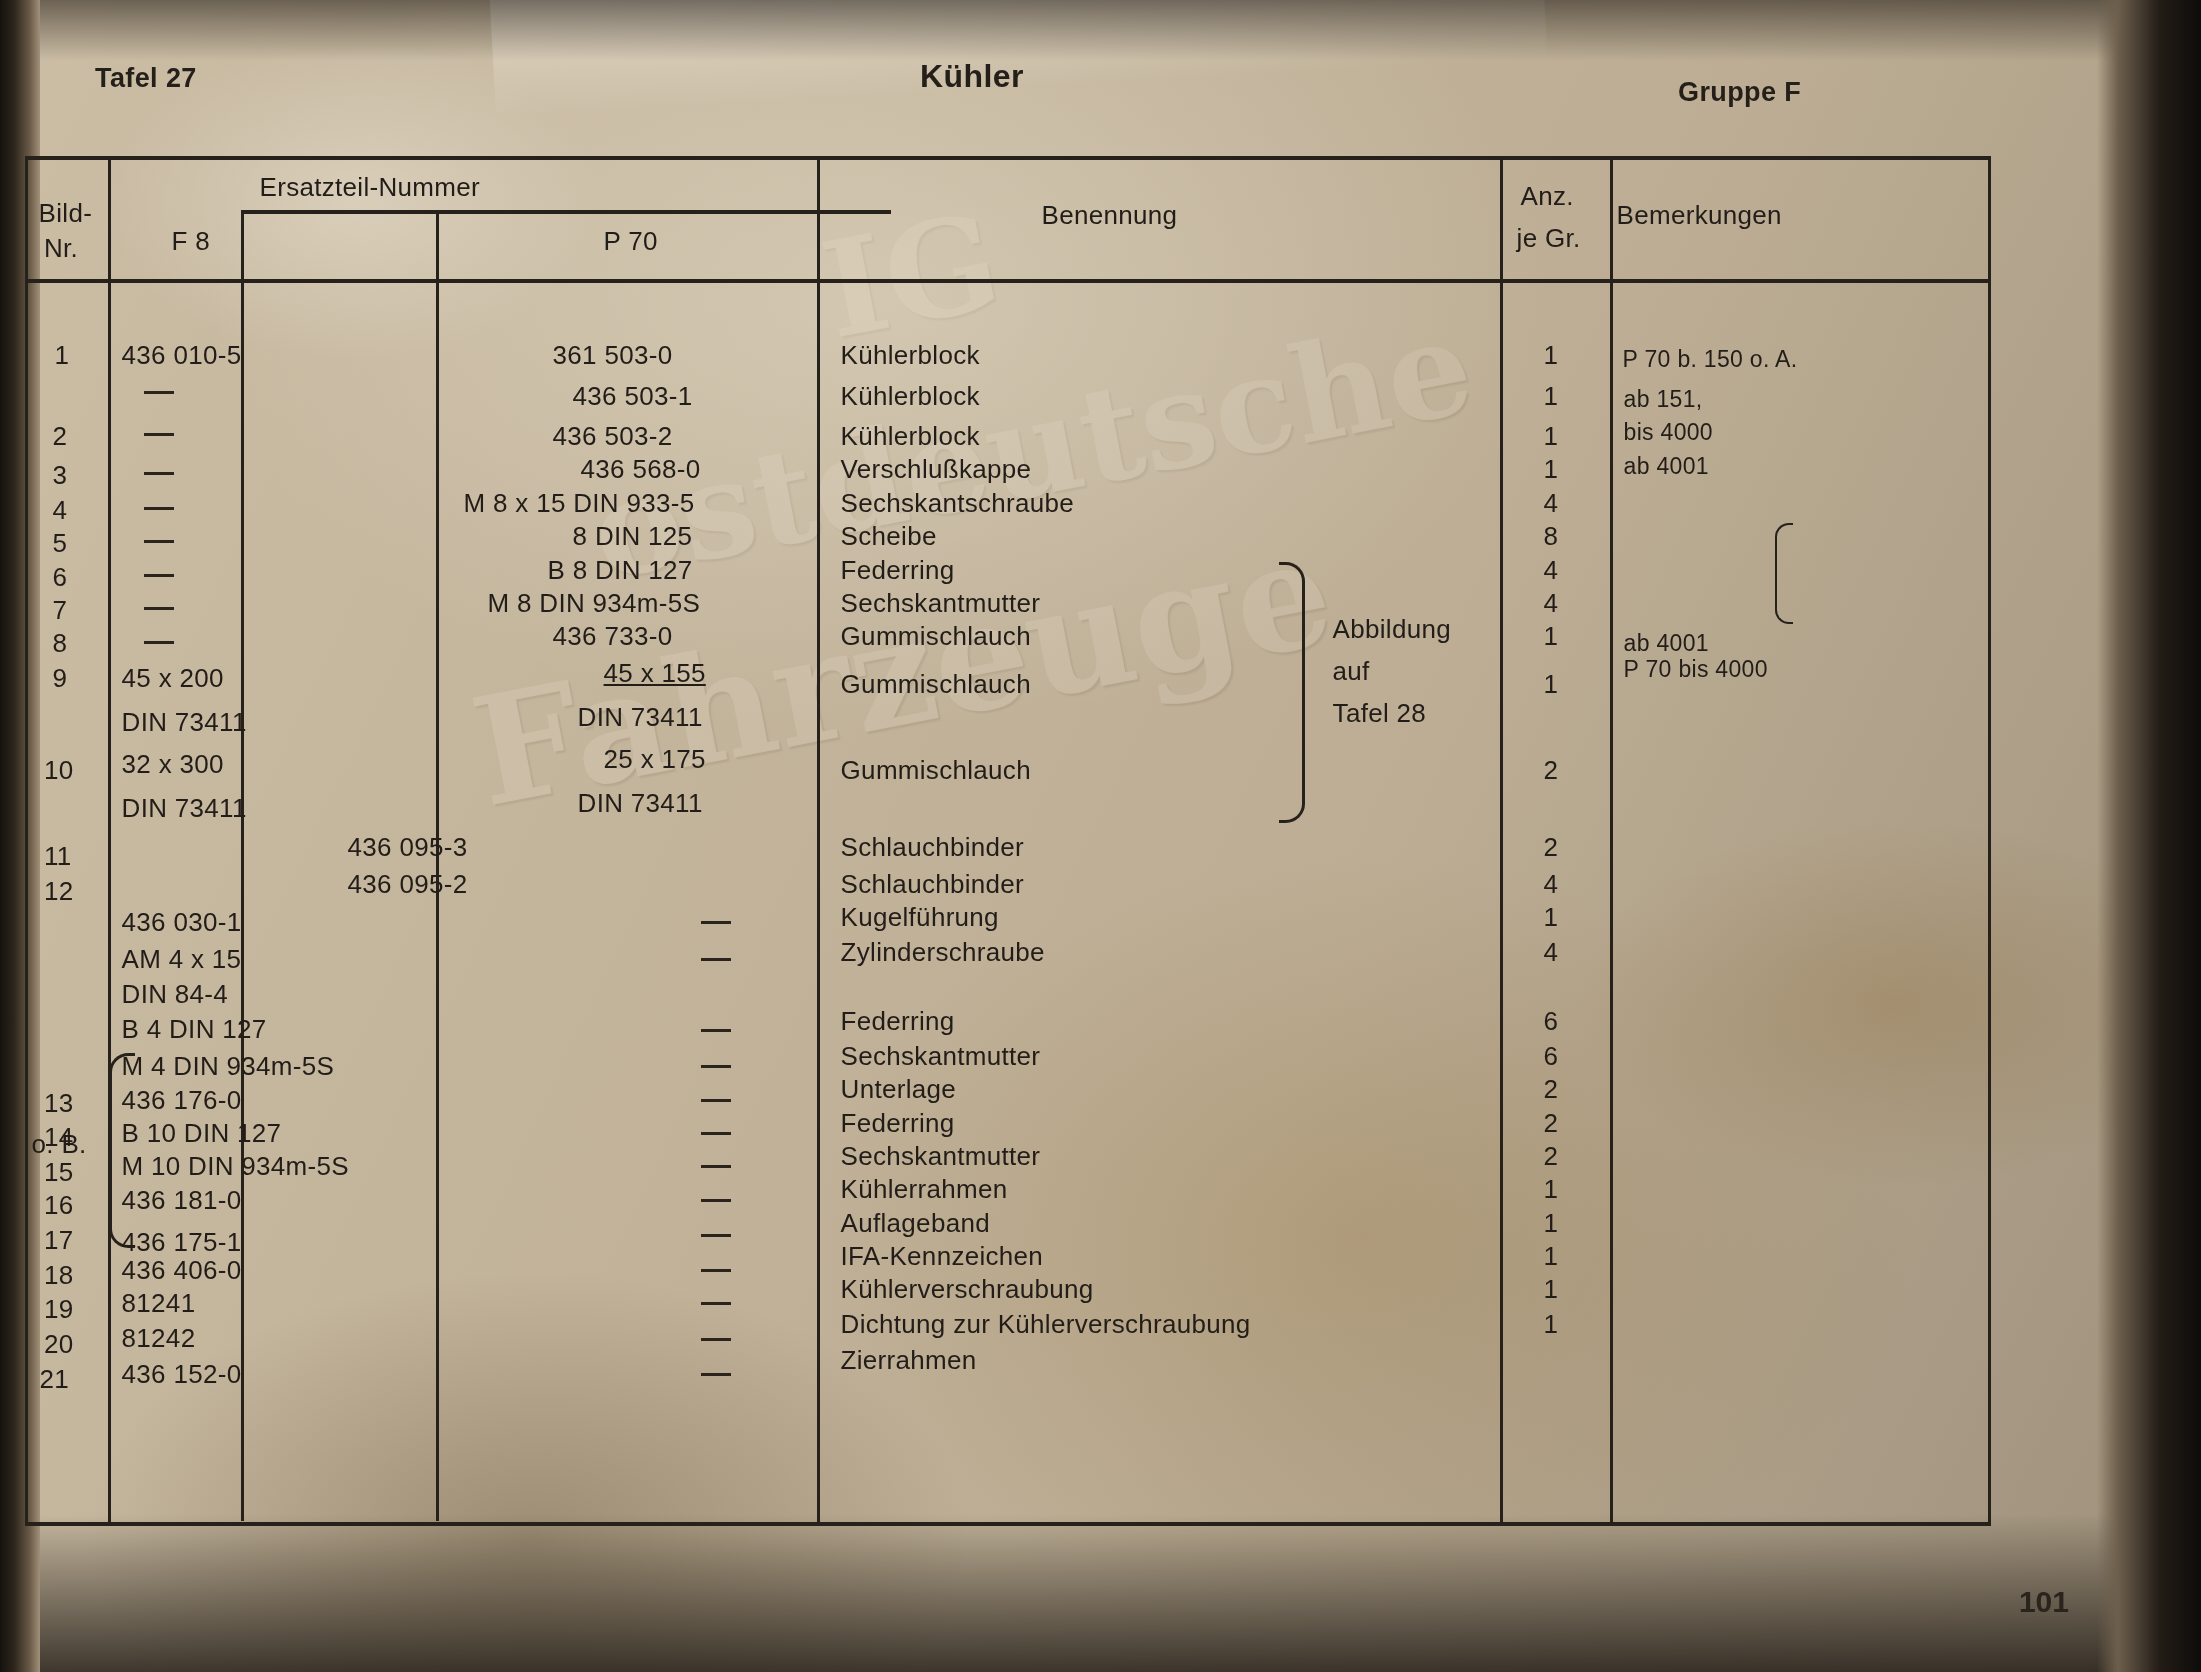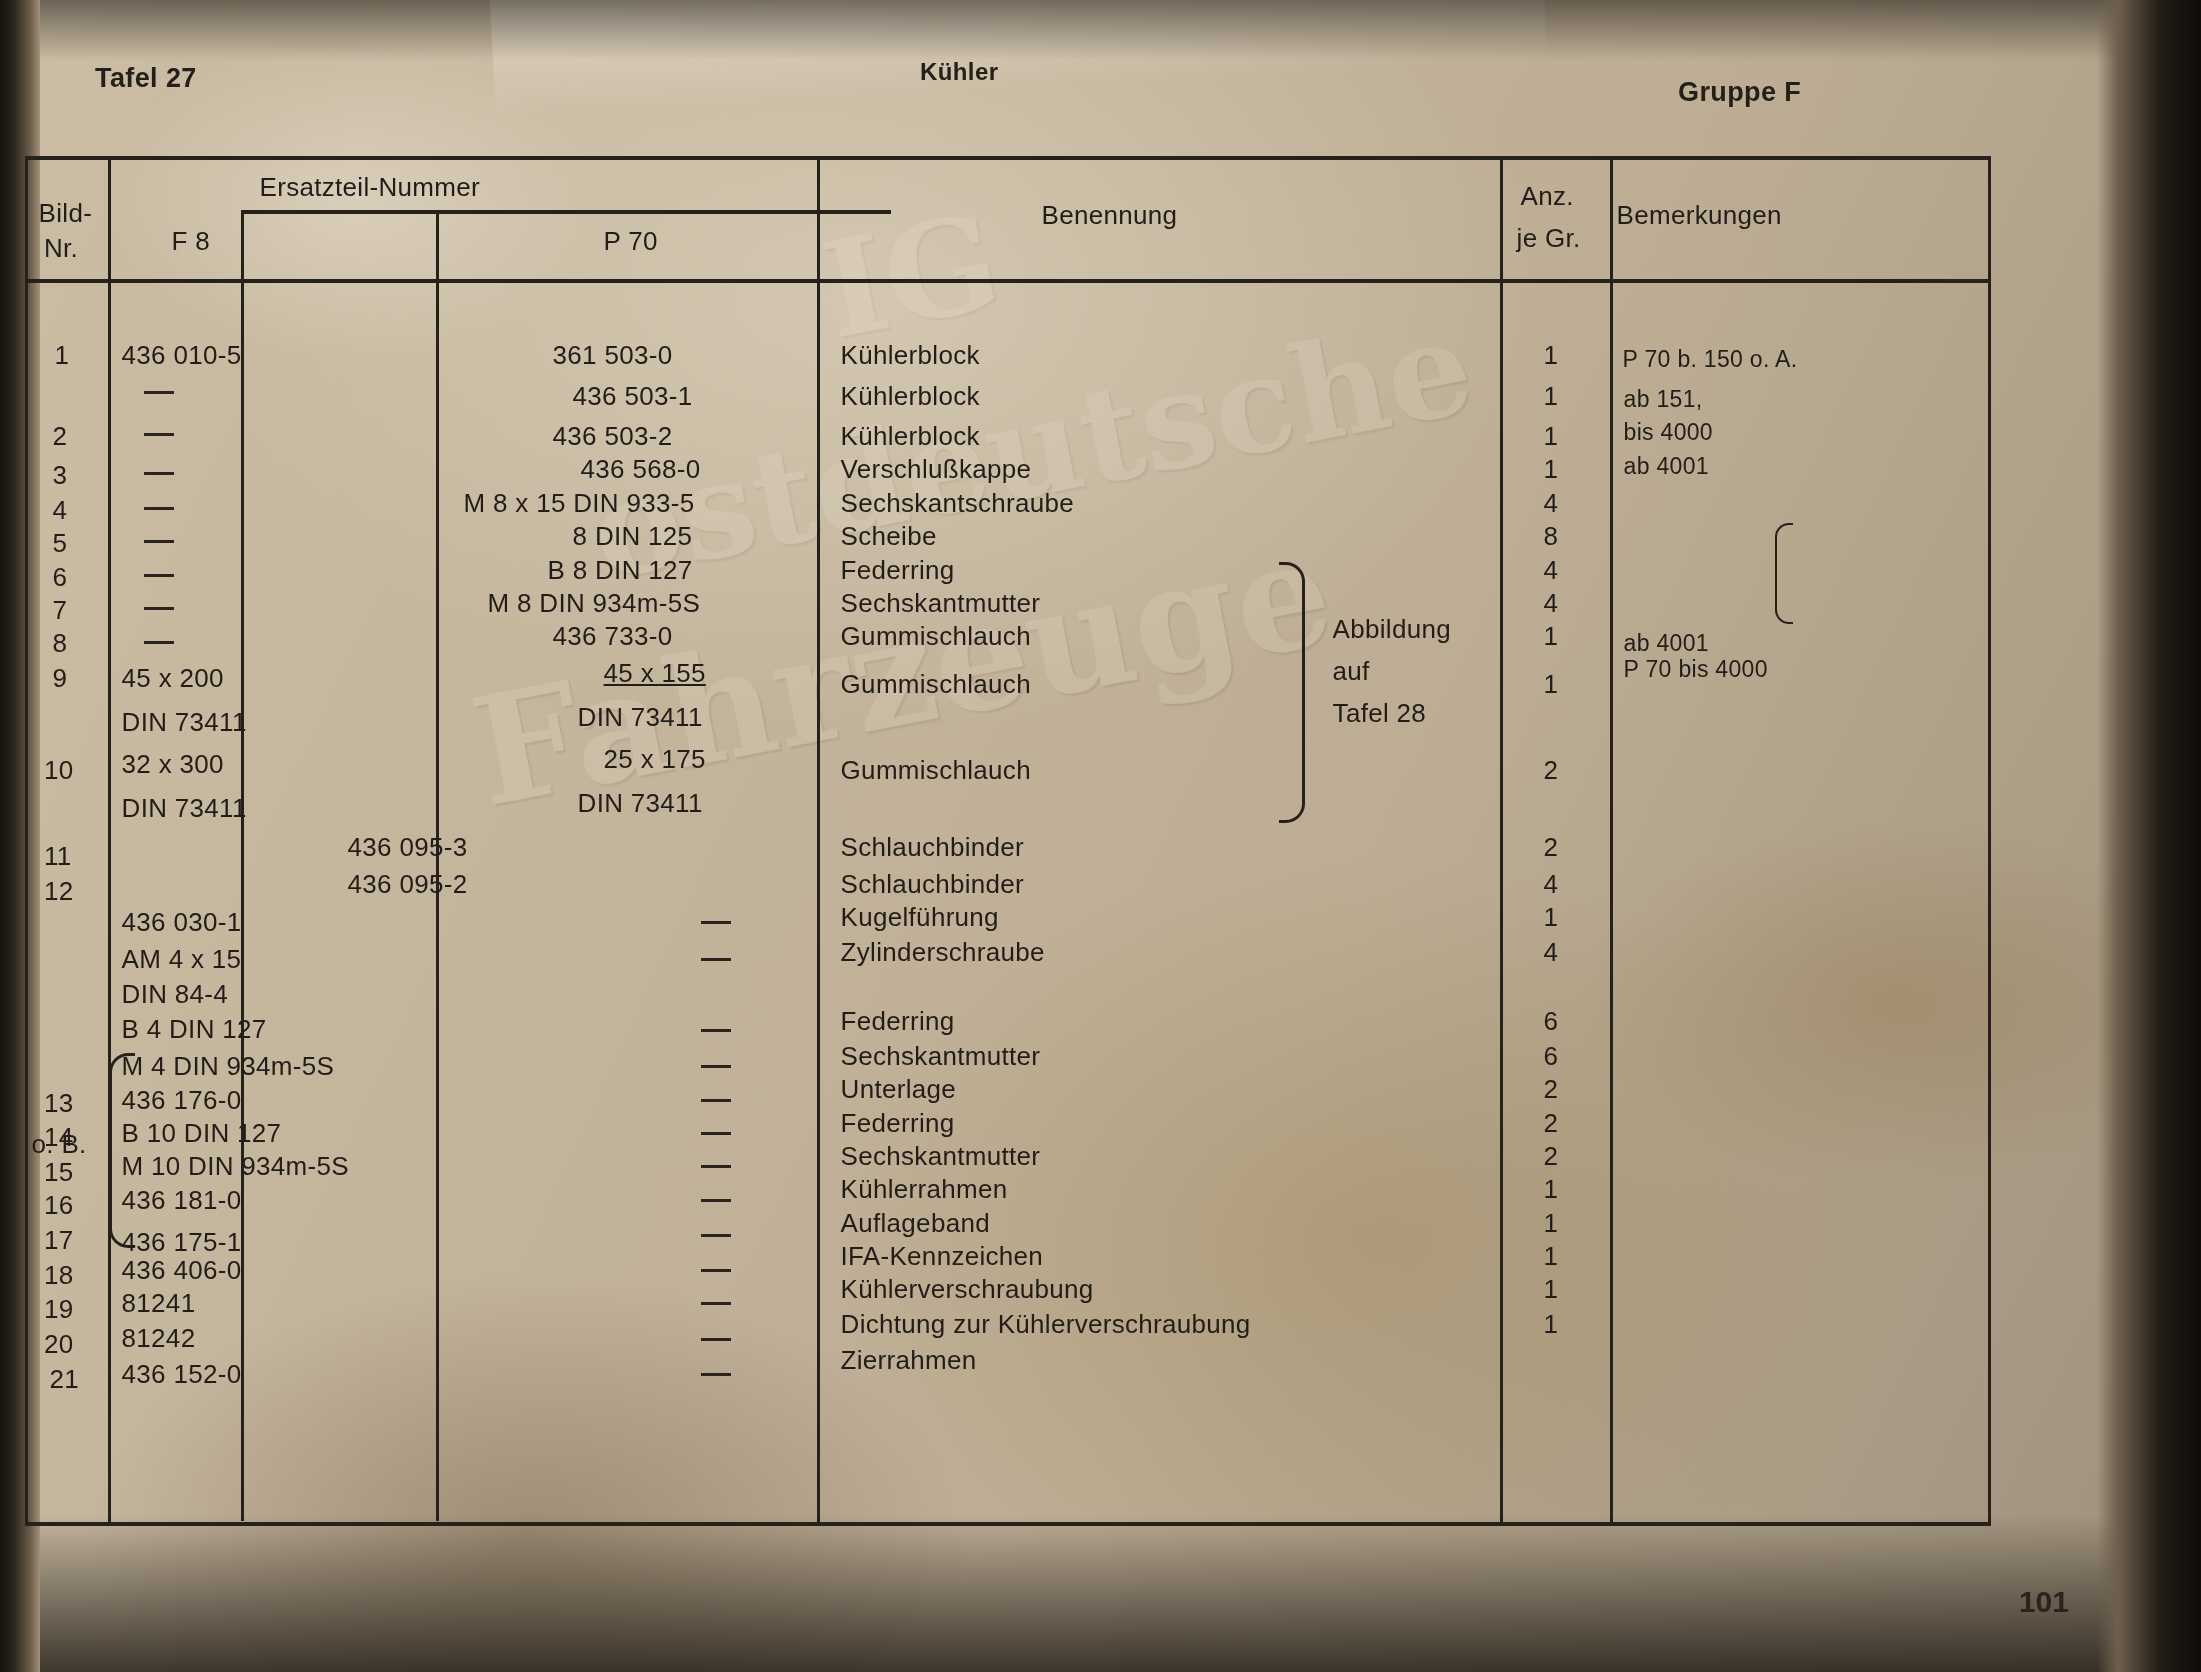--- a/index.html
+++ b/index.html
@@ -104,21 +104,21 @@
   }
 
   .hdr {
     position: absolute;
     font-size: 27px;
     font-weight: bold;
     letter-spacing: 0.4px;
     color: #241f19;
   }
   #hdr-left  { left: 95px; top: 63px; }
-  #hdr-mid   { left: 920px; top: 58px; font-size: 24px; }
+  #hdr-mid   { left: 920px; top: 58px; font-size: 32px; }
   #hdr-right { left: 1678px; top: 77px; }
 
   
   .tbl {
     position: absolute;
     left: 24.6px;
     top: 156px;
     width: 1966px;
     height: 1369px;
   }
@@ -384,21 +384,21 @@
       <div class="dash" style="left:676px; top:1146px;"></div>
       <div class="cell" style="left:816px; top:1118px;">Kühlerverschraubung</div>
       <div class="cell" style="left:1519px;top:1118px;">1</div>
 
       <div class="cell" style="left:19.3px;  top:1173px;">20</div>
       <div class="cell" style="left:97px; top:1167px;">81242</div>
       <div class="dash" style="left:676px; top:1182px;"></div>
       <div class="cell" style="left:816px; top:1153px;">Dichtung  zur  Kühlerverschraubung</div>
       <div class="cell" style="left:1519px;top:1153px;">1</div>
 
-      <div class="cell" style="left:25px;  top:1208px;">21</div>
+      <div class="cell" style="left:15px;  top:1208px;">21</div>
       <div class="cell" style="left:97px; top:1203px;">436  152-0</div>
       <div class="dash" style="left:676px; top:1217px;"></div>
       <div class="cell" style="left:816px; top:1189px;">Zierrahmen</div>
 
     </div>
 
     <div class="pageno">101</div>
   </div>
 
   <div class="top-shade"></div>

